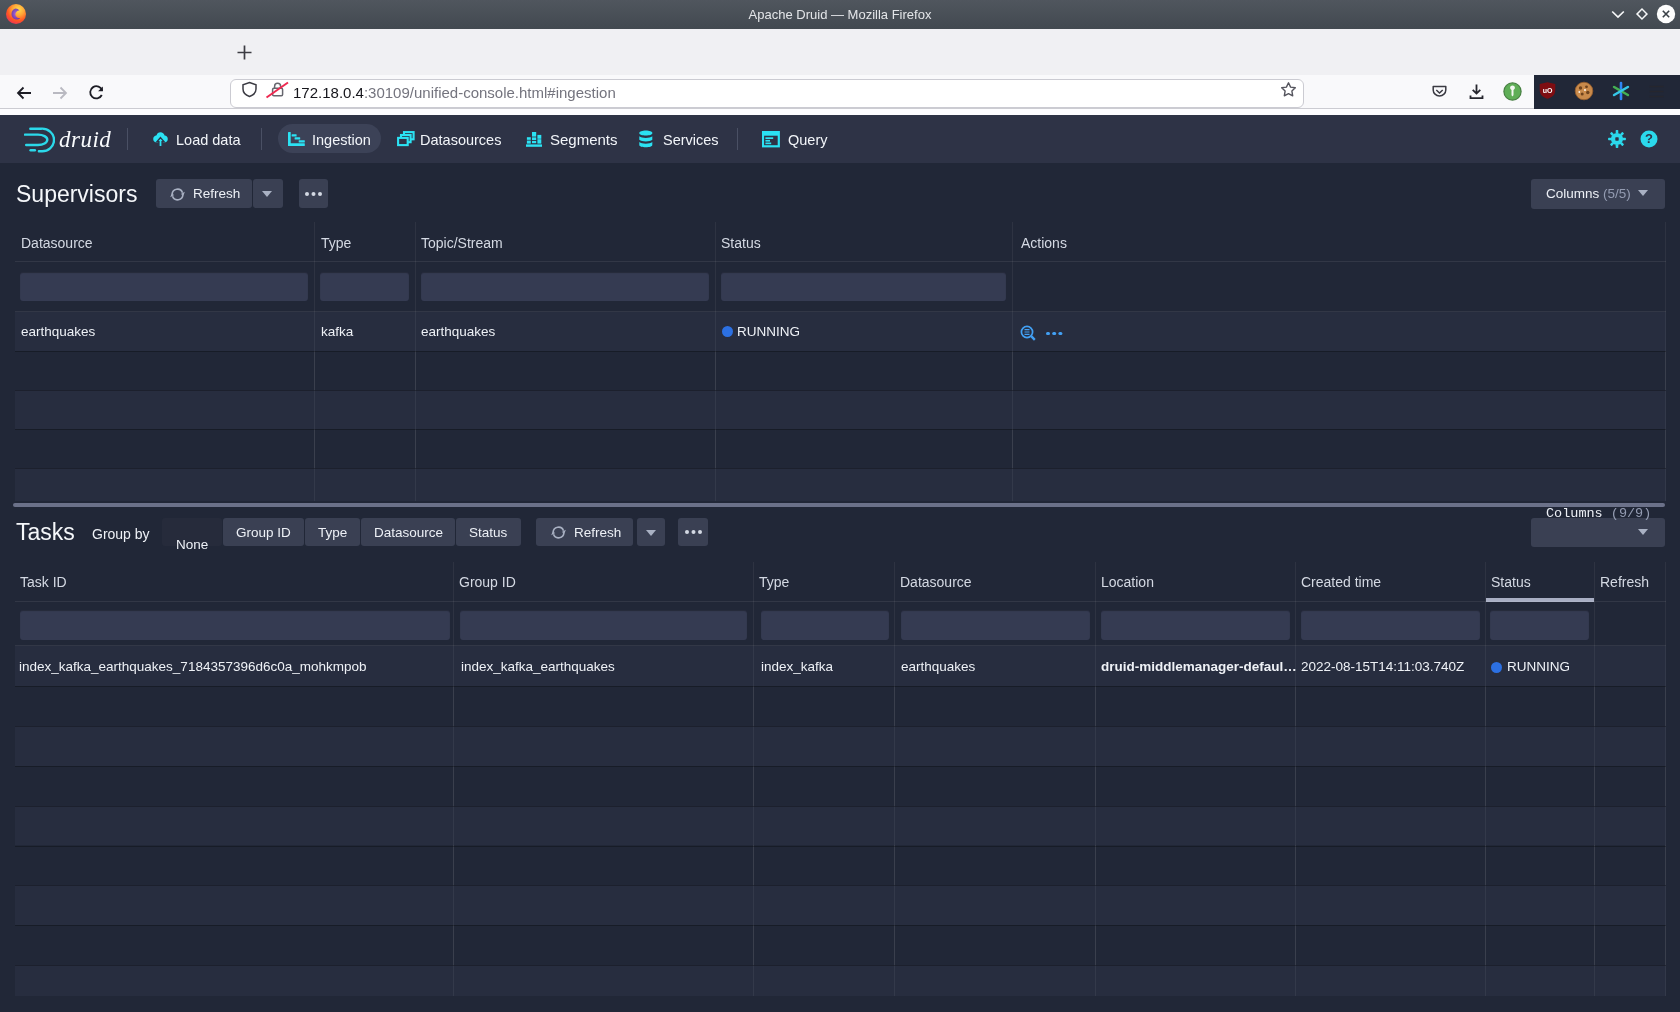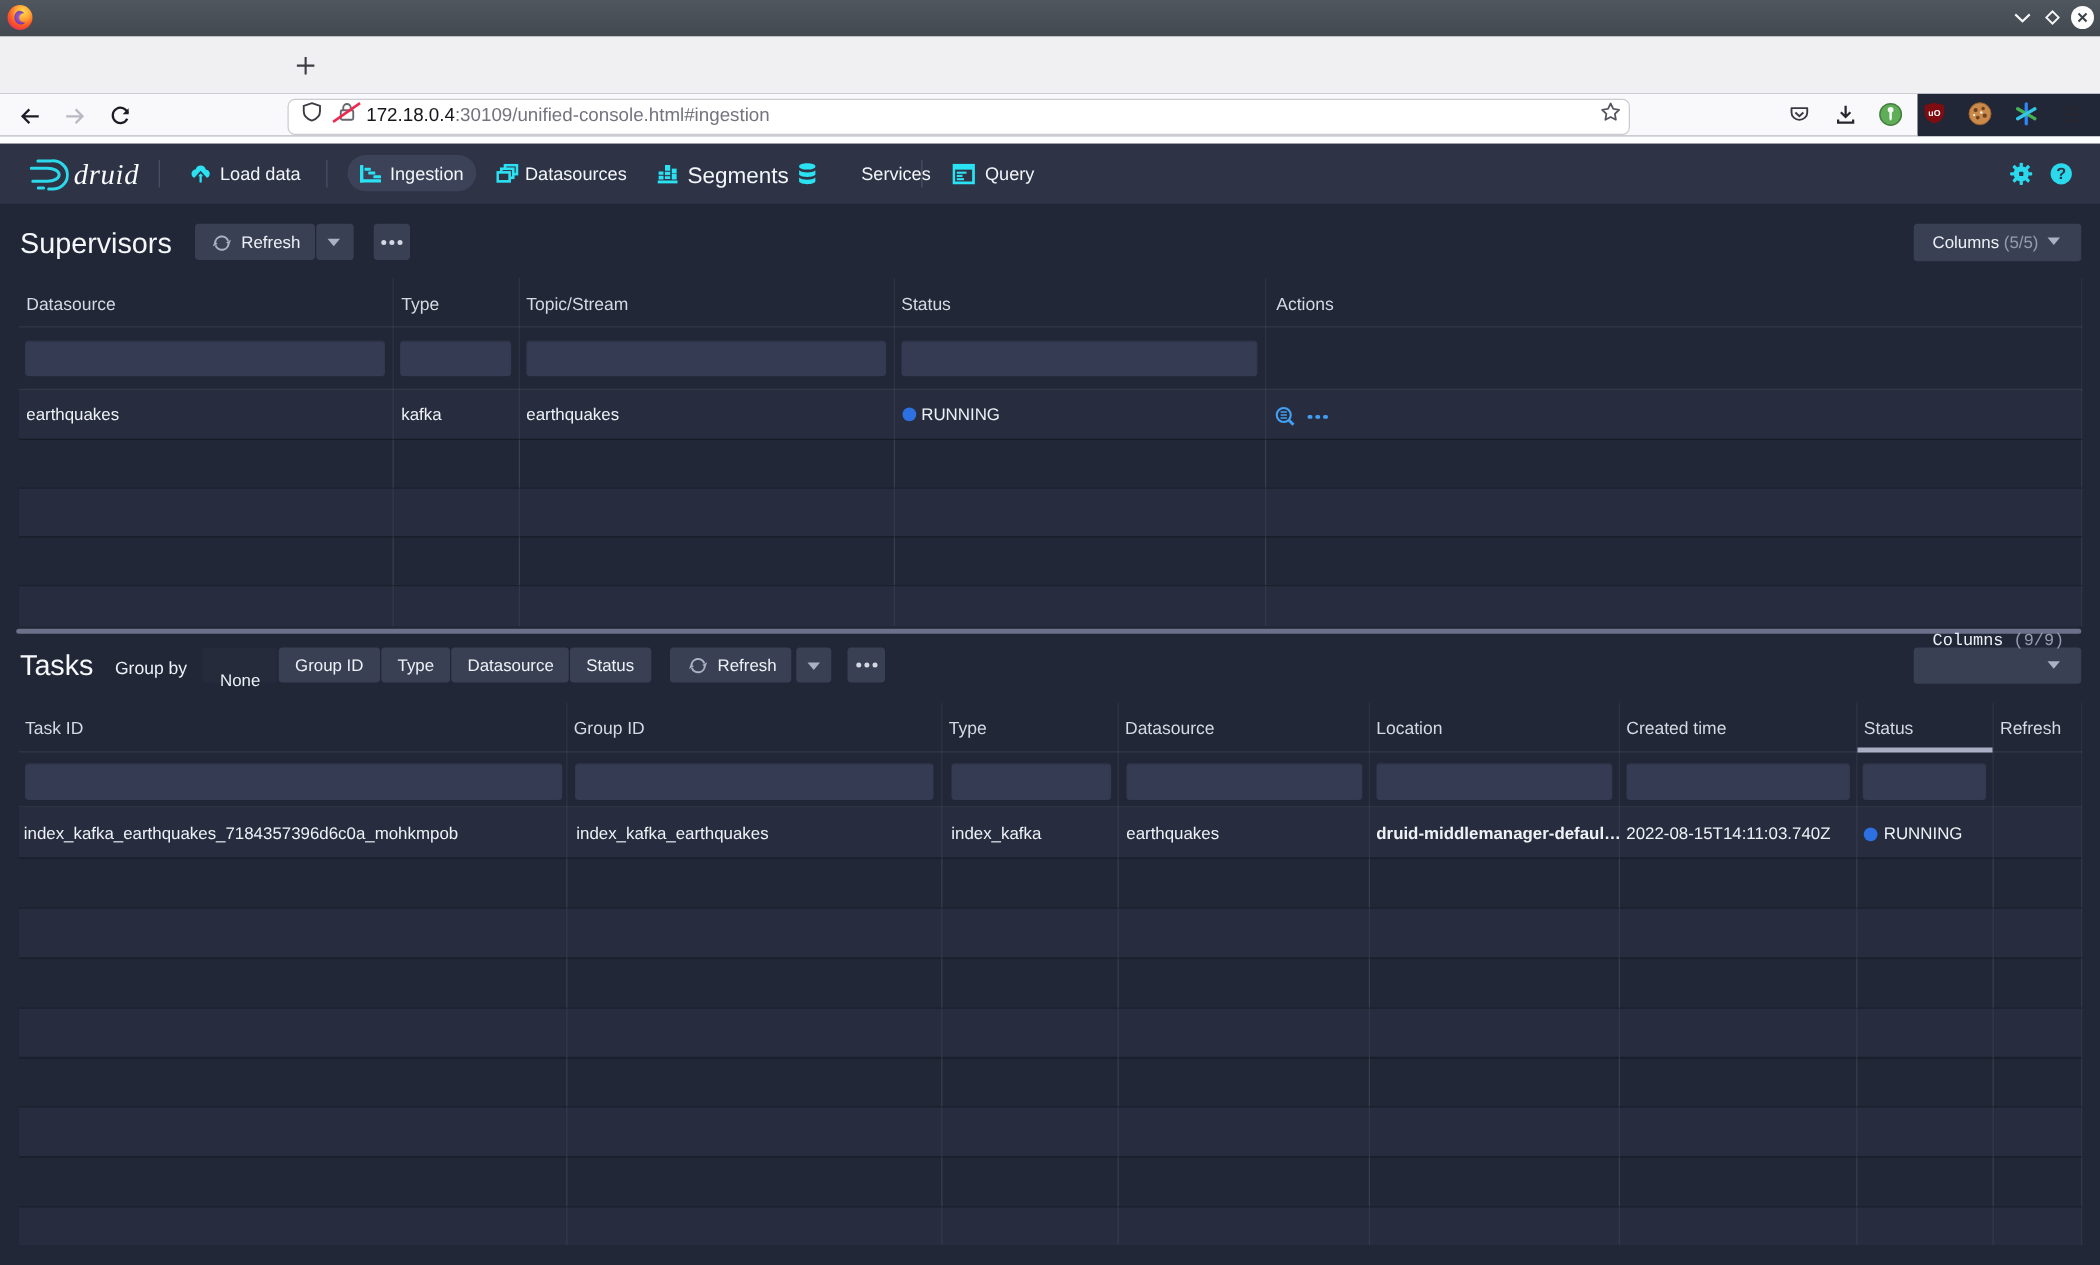--- a/index.html
+++ b/index.html
@@ -28,20 +28,21 @@
           <stop offset="1" stop-color="#e1246f"></stop>
       </radialGradient>
       <radialGradient id="ffi" cx="0.5" cy="0.5" r="0.55">
         <stop offset="0" stop-color="#9059ff"></stop>
           <stop offset="1" stop-color="#5b2db3"></stop>
       </radialGradient>
     </defs>
     <circle cx="11" cy="11" r="10" fill="url(#ffo)"></circle>
     <path d="M10.5 5.5 C8 6 6.5 8.3 6.5 11 C6.5 14.3 9 16.5 11.5 16.5 C13 16.5 14.3 16 15.2 14.9 C13.3 15.3 11.6 14.6 10.8 13 C10 11.4 10.4 9.6 11.7 8.4 C12.5 7.7 13.5 7.4 14.5 7.6 C13.6 6.3 12.2 5.5 10.5 5.5 Z" fill="url(#ffi)" opacity="0.85"></path>
   </svg>
+  <div class="abs" style="left:0;right:0;top:7px;text-align:center;color:#e3e5e8;font-size:13px;">Apache Druid — Mozilla Firefox</div>
   <svg class="abs" style="left:1610px;top:6px" width="16" height="16" viewBox="0 0 16 16">
       <path d="M2.2 5.5 L8 11 L13.8 5.5" stroke="#f6f7f8" stroke-width="1.7" fill="none"></path>
     </svg>
   <svg class="abs" style="left:1634px;top:6px" width="16" height="16" viewBox="0 0 16 16">
       <rect x="4.5" y="4.5" width="7" height="7" transform="rotate(45 8 8)" stroke="#f6f7f8" stroke-width="1.5" fill="none"></rect>
     </svg>
   <svg class="abs" style="left:1656px;top:4px" width="20" height="20" viewBox="0 0 20 20">
       <circle cx="10" cy="10" r="9.2" fill="#fdfdfd"></circle>
       <path d="M6.8 6.8 L13.2 13.2 M13.2 6.8 L6.8 13.2" stroke="#383f45" stroke-width="1.6"></path>
     </svg>
@@ -158,28 +159,28 @@
   <svg class="abs" style="left:525.5px;top:16.5px" width="17" height="15" viewBox="0 0 17 15" fill="#2be2f3">
     <rect x="0" y="12.4" width="16" height="2.4"></rect>
     <rect x="0.9" y="5.2" width="3.9" height="2.6"></rect>
     <rect x="0.9" y="8.6" width="3.9" height="3"></rect>
     <rect x="6" y="0" width="4.2" height="4.6"></rect>
     <rect x="6" y="5.4" width="4.2" height="2.7"></rect>
     <rect x="6" y="9" width="4.2" height="2.2"></rect>
     <rect x="11.4" y="2.9" width="3.9" height="3.9"></rect>
     <rect x="11.4" y="7.2" width="3.9" height="4.4"></rect>
   </svg>
-  <div class="btntext" style="left:550px;top:17.5px;color:#f2f5f9;font-size:18px;">Segments</div>
+  <div class="btntext" style="left:550px;top:17.5px;color:#f2f5f9;font-size:15px;">Segments</div>
 
   <svg class="abs" style="left:638.5px;top:14.5px" width="14" height="18" viewBox="0 0 14 18" fill="#2be2f3">
     <path d="M0.3 2.9 C0.3 1.6 3.3 0.6 6.8 0.6 S13.3 1.6 13.3 2.9 V3.3 C13.3 4.6 10.3 5.6 6.8 5.6 S0.3 4.6 0.3 3.3 Z"></path>
     <path d="M0.3 6.2 c1.3 1.2 3.8 1.7 6.5 1.7 s5.2-0.5 6.5-1.7 v3.6 c-1.3 1.2-3.8 1.7-6.5 1.7 s-5.2-0.5-6.5-1.7 Z"></path>
     <path d="M0.3 12 c1.3 1.2 3.8 1.7 6.5 1.7 s5.2-0.5 6.5-1.7 v3 c0 1.3-3 2.3-6.5 2.3 s-6.5-1-6.5-2.3 Z"></path>
   </svg>
-  <div class="btntext" style="left:663px;top:17.5px;color:#f2f5f9;font-size:14.5px;margin-left:26px;">Services</div>
+  <div class="btntext" style="left:663px;top:17.5px;color:#f2f5f9;font-size:14.5px;">Services</div>
 
   <svg class="abs" style="left:761.5px;top:15.5px" width="18" height="17" viewBox="0 0 18 17">
     <rect x="1" y="1" width="15.8" height="14.3" fill="none" stroke="#2be2f3" stroke-width="2.2"></rect>
     <rect x="1.5" y="1.5" width="14.8" height="3.2" fill="#2be2f3"></rect>
     <rect x="3.4" y="6.3" width="7.8" height="1.7" fill="#2be2f3"></rect>
     <rect x="3.4" y="8.9" width="4.6" height="1.7" fill="#2be2f3"></rect>
     <rect x="3.4" y="11.5" width="5.8" height="1.7" fill="#2be2f3"></rect>
   </svg>
   <div class="btntext" style="left:788px;top:17.5px;color:#f2f5f9;font-size:14.5px;">Query</div>
 

